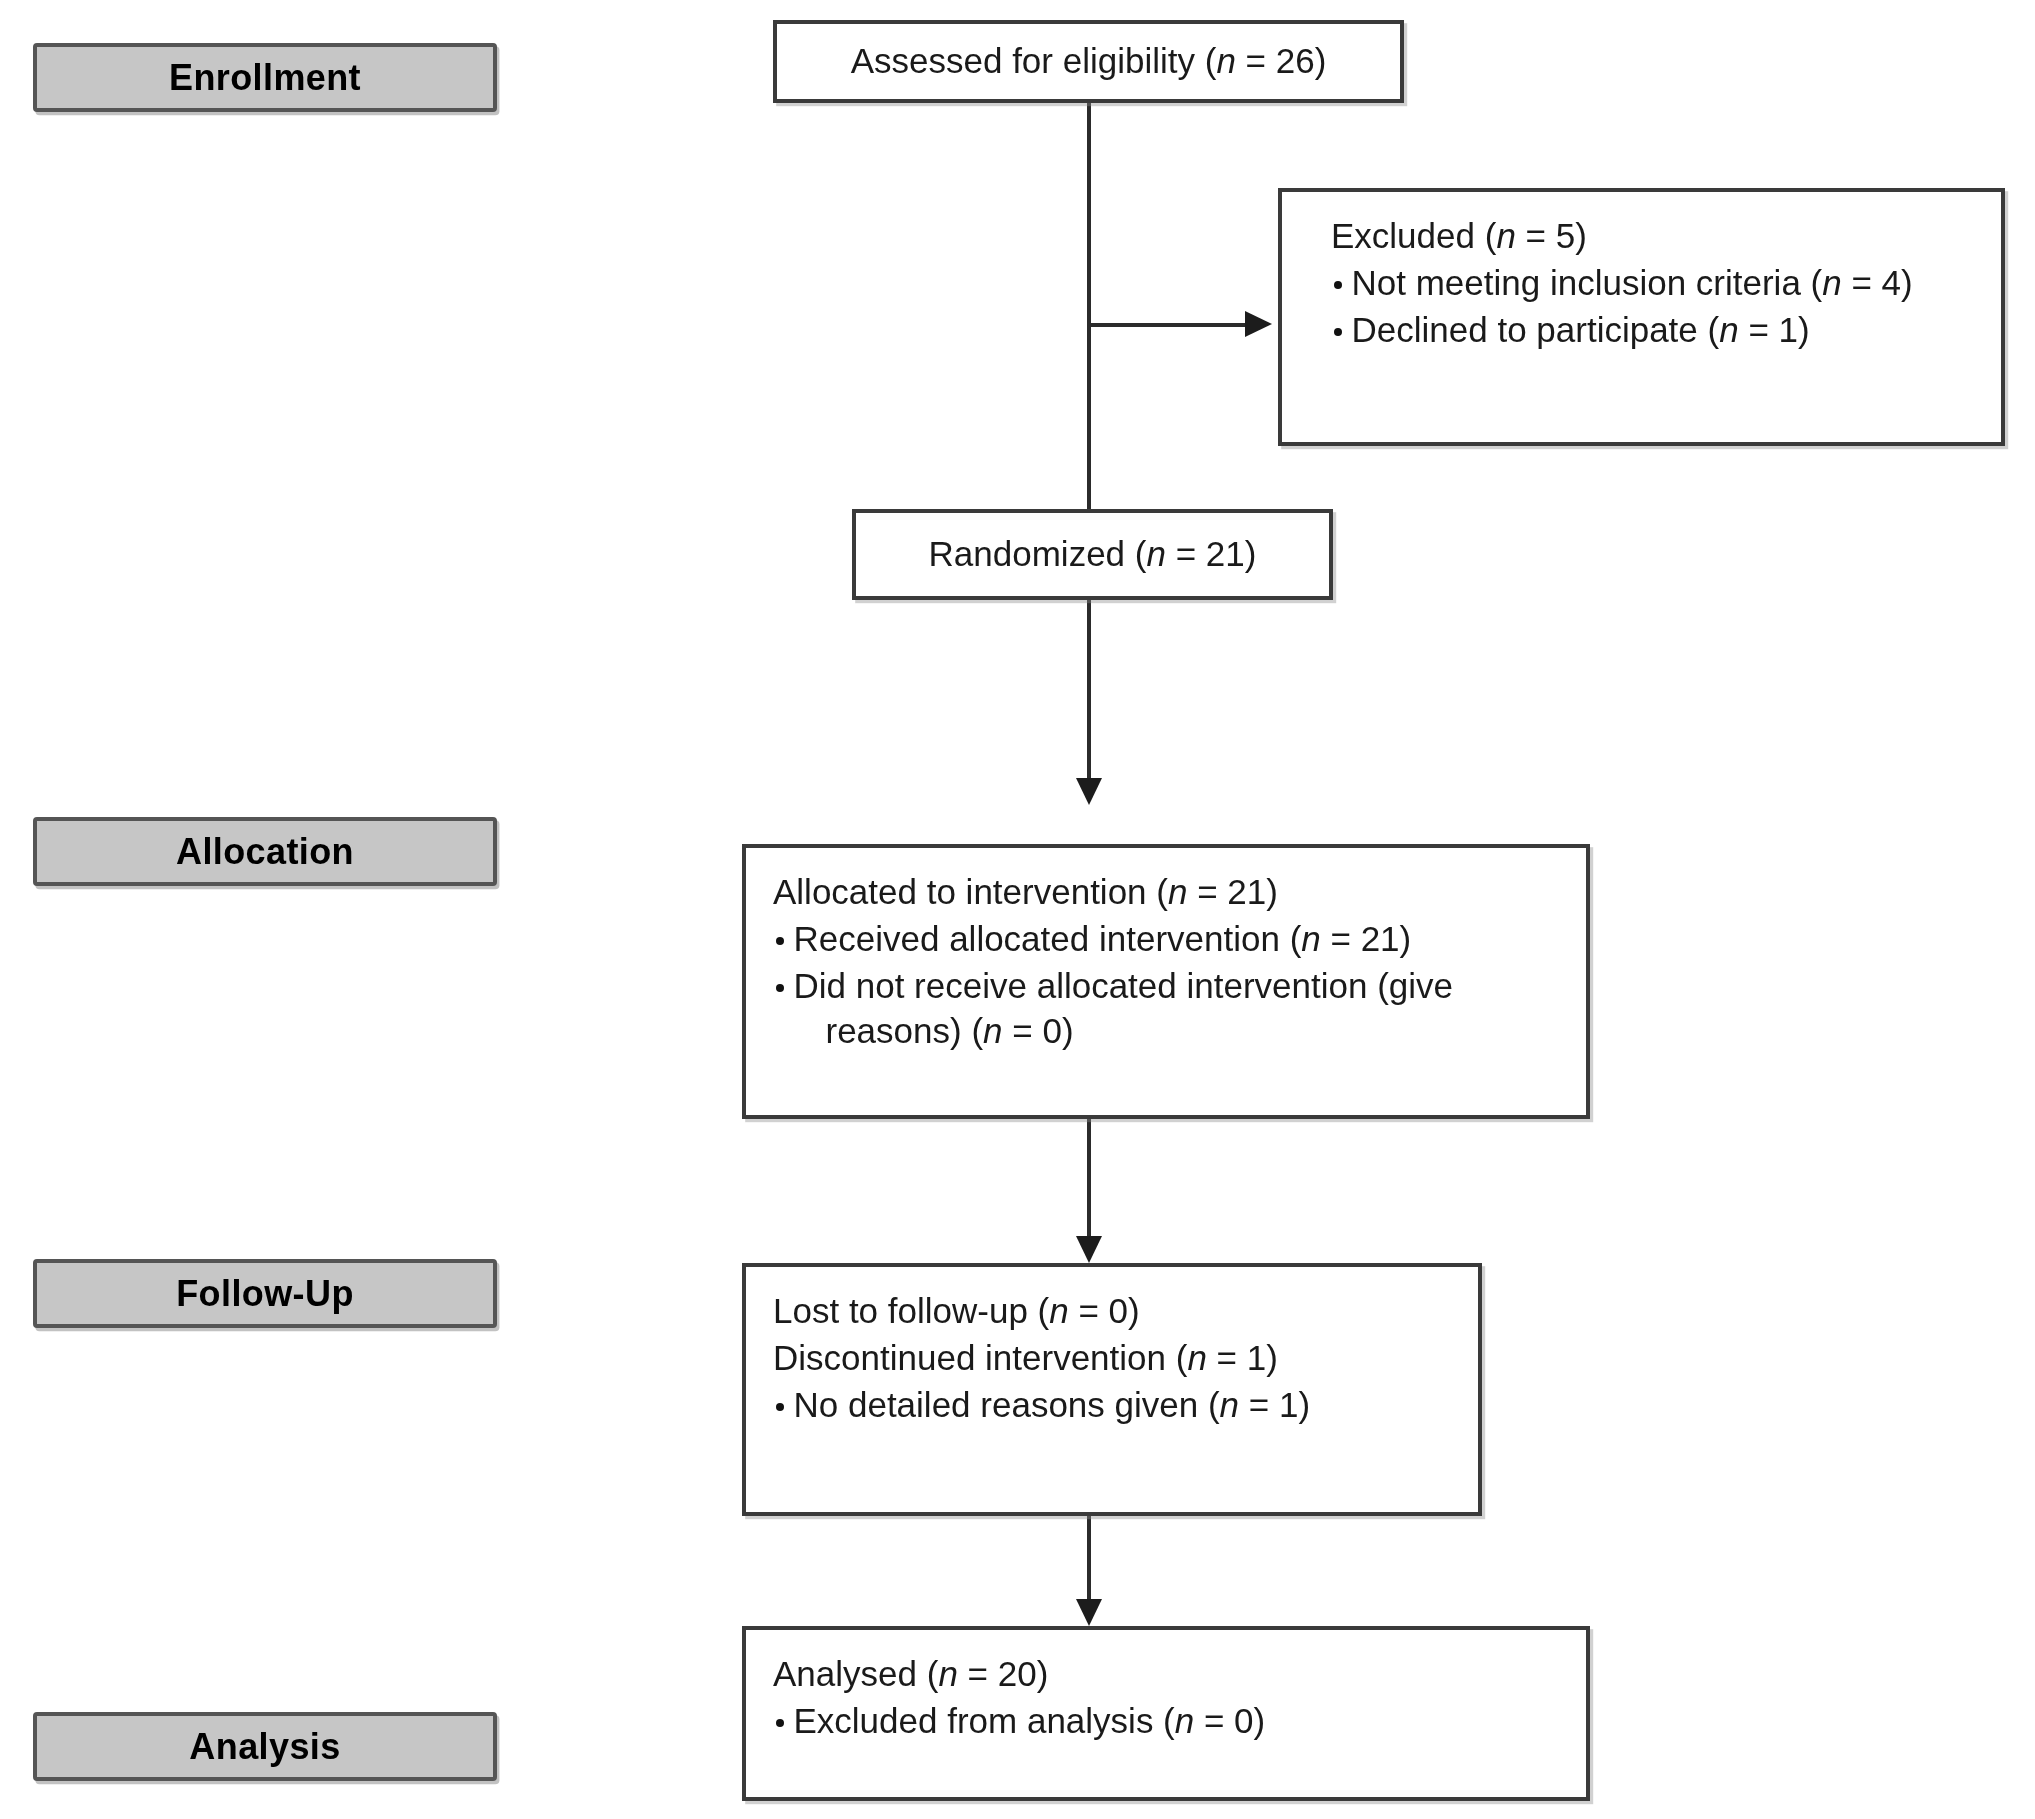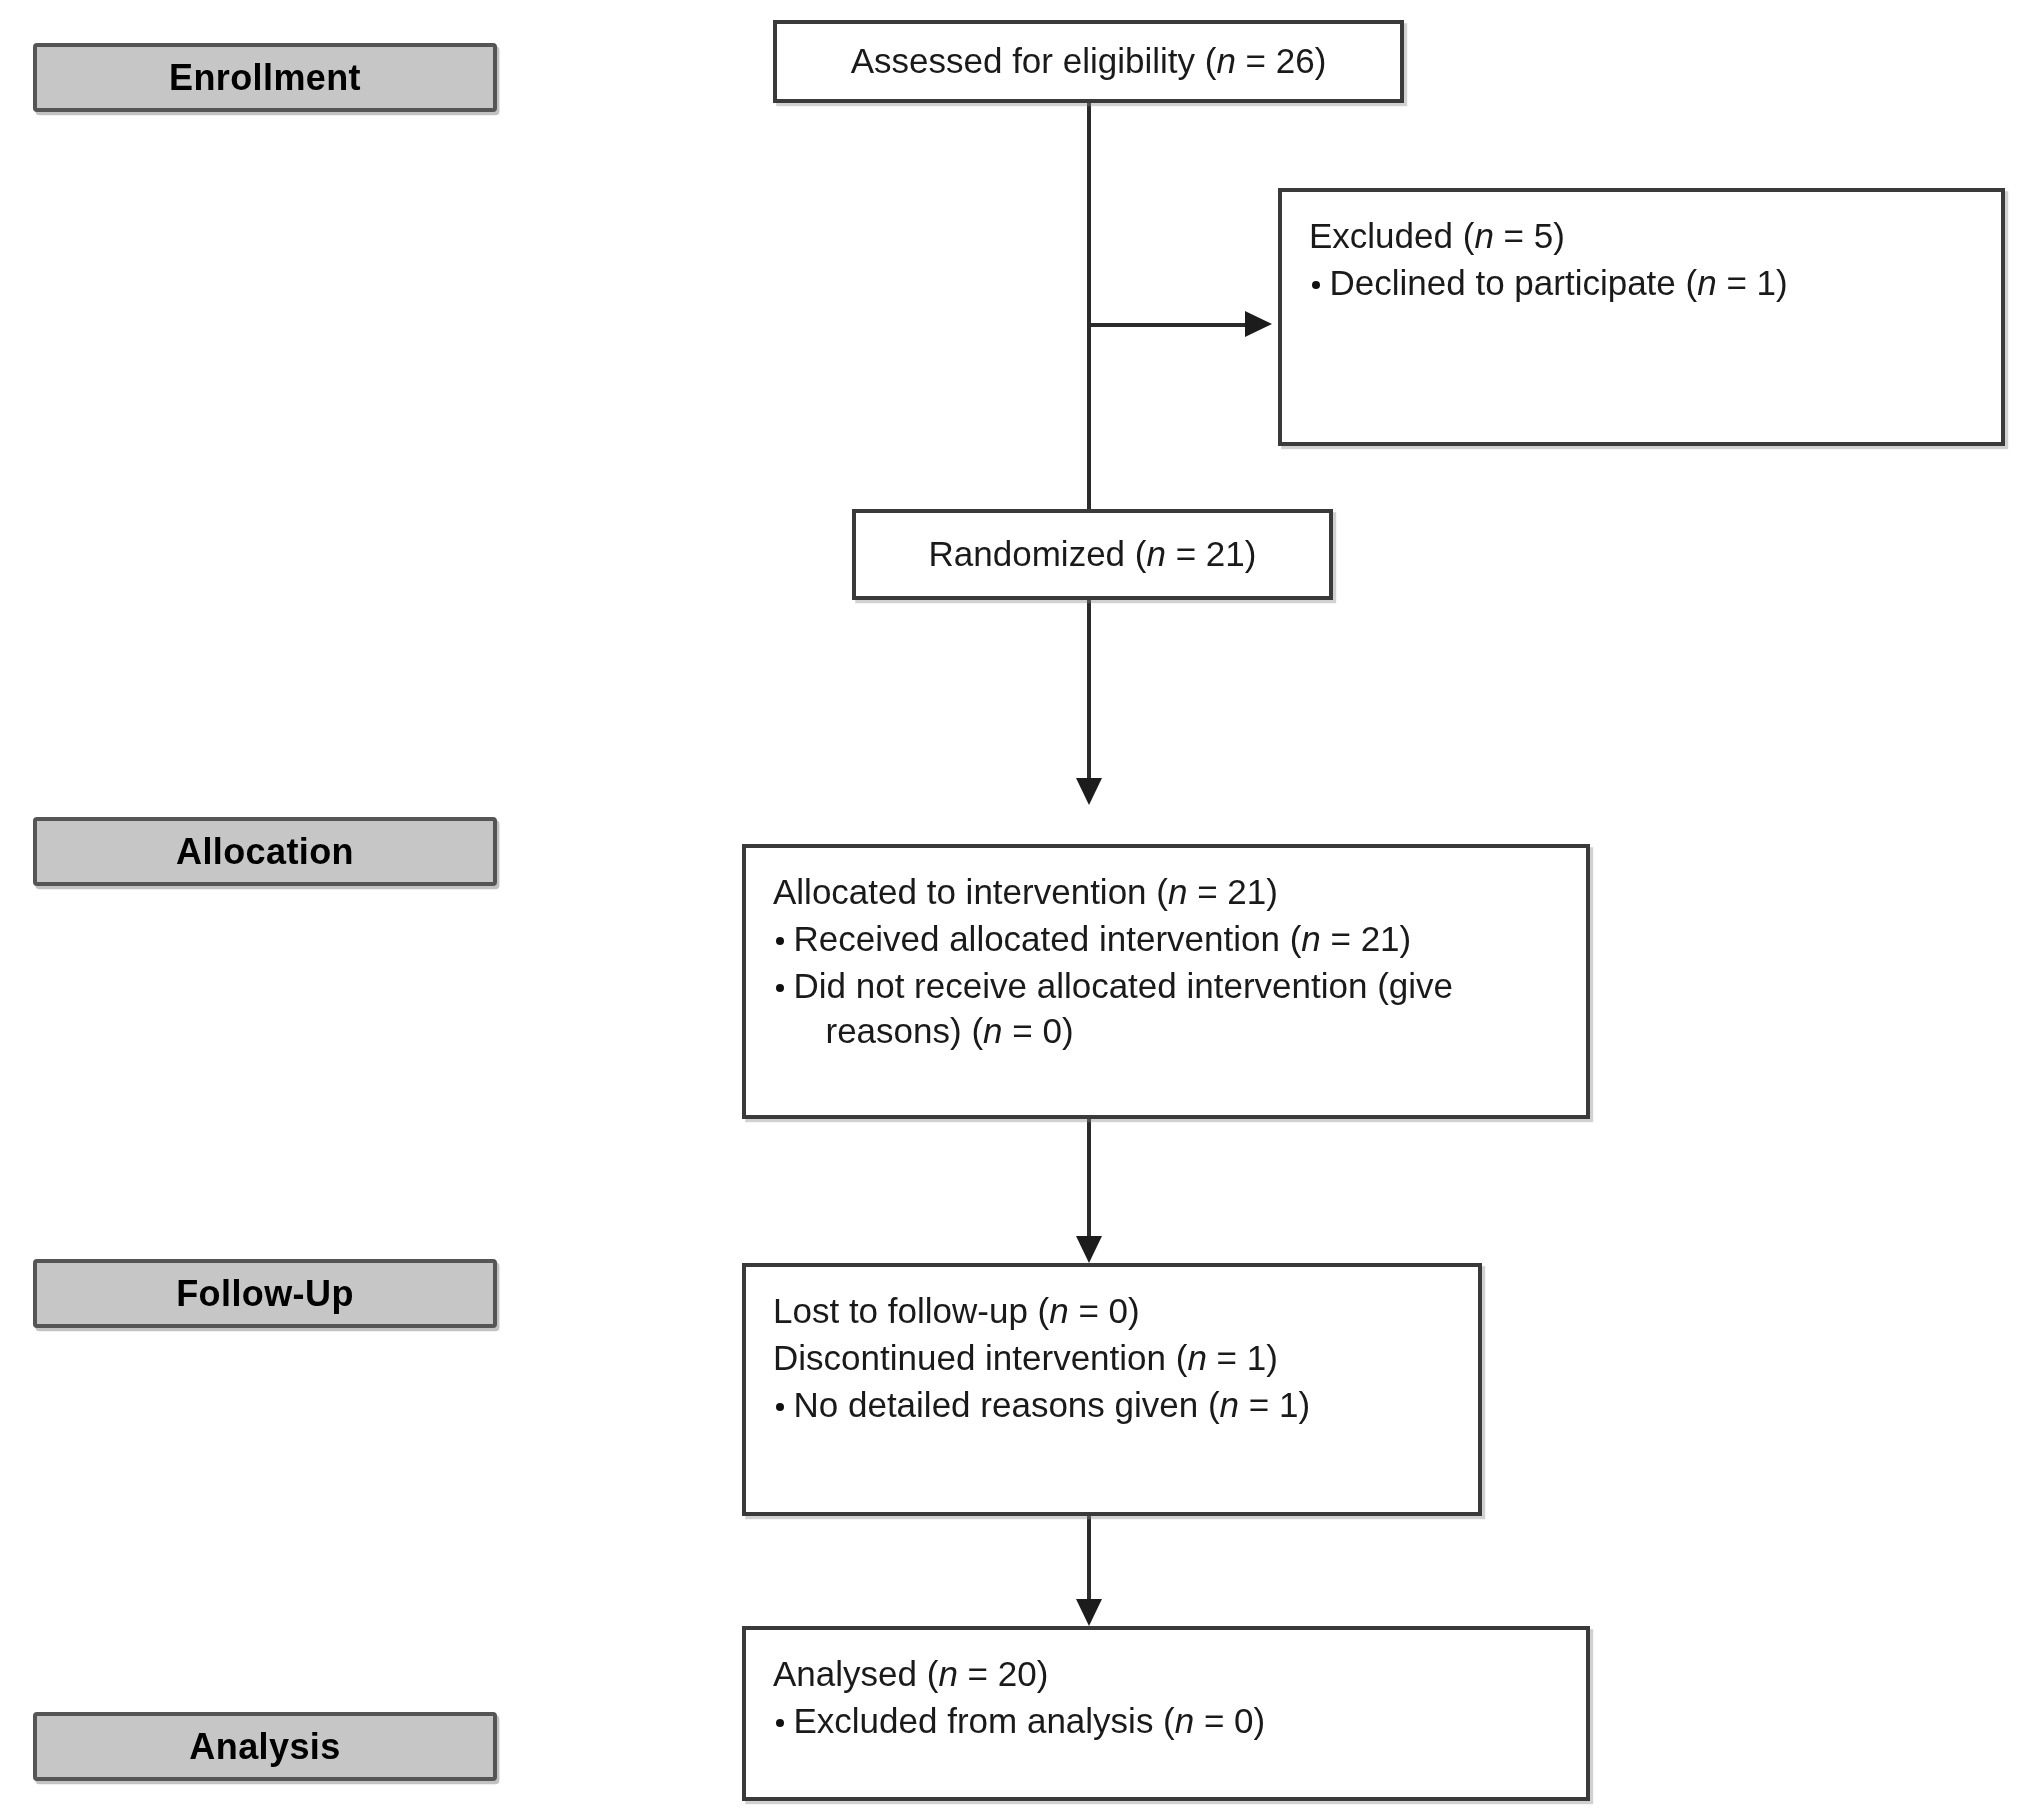--- a/index.html
+++ b/index.html
@@ -155,24 +155,27 @@
   <div class="arrow-down" style="left:1076px; top:1599px;"></div>
 
   <div class="flow-box centered" style="left:773px; top:20px; width:631px; height:83px;">
     <div class="pad">
       <div class="line-plain">
         Assessed for eligibility (<em class="ital-n">n</em> = 26)
       </div>
     </div>
   </div>
 
-  <div class="flow-box" style="left:1278px; top:188px; width:727px; height:258px;">
+  <div class="flow-box" style="left:1278px; top:188px; width:727px; height:258px;padding-left:22px;">
     <div class="pad">
       <div class="line-plain">
         Excluded (<em class="ital-n">n</em> = 5)
+      </div>
+      <div class="bullet-line">
+        Not meeting inclusion criteria (<em class="ital-n">n</em> = 4)
       </div>
       <div class="bullet-line">
         Declined to participate (<em class="ital-n">n</em> = 1)
       </div>
     </div>
   </div>
 
   <div class="flow-box centered" style="left:852px; top:509px; width:481px; height:91px;">
     <div class="pad">
       <div class="line-plain">

